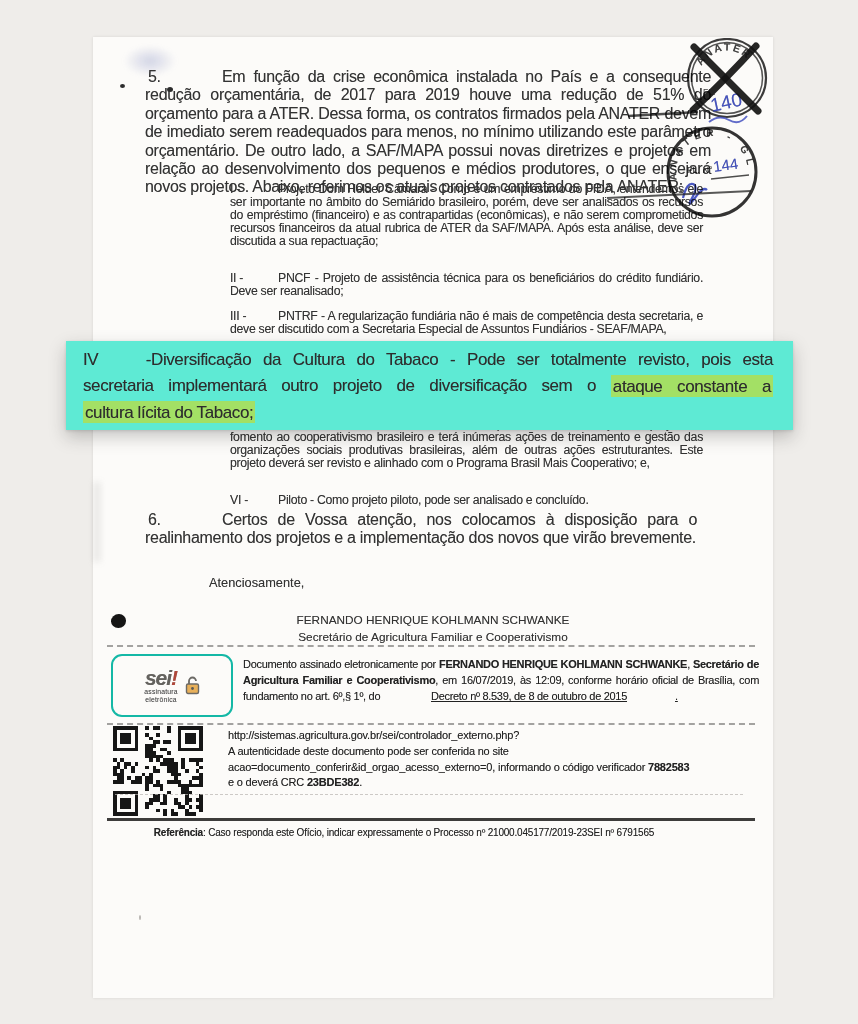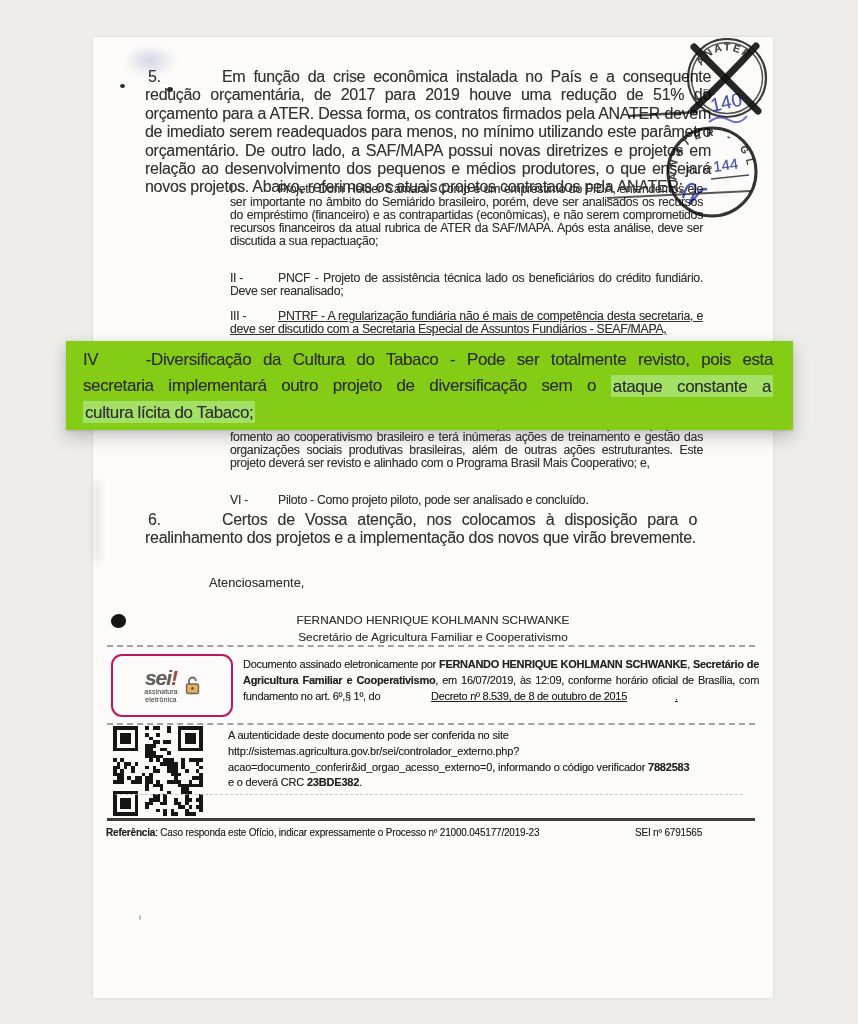--- a/index.html
+++ b/index.html
@@ -29,53 +29,53 @@
     border-radius:52% 46% 50% 48%;}
   
   .para{position:absolute;left:52px;width:566px;text-align:justify;
     font-size:16px;line-height:18.4px;letter-spacing:-.3px;}
   .para .pnum{display:inline-block;width:77px;padding-left:3px;box-sizing:border-box;}
   #para5{top:31px;}
   #para6{top:474px;width:552px;}
   .item{position:absolute;left:137px;width:473px;text-align:justify;
     font-size:12.3px;line-height:13px;letter-spacing:-.3px;}
   .item .ilabel{display:inline-block;width:48px;}
-  #item-1{top:146px;} #item-2{top:235px;} #item-3{top:273px;text-decoration:underline;}
+  #item-1{top:146px;} #item-2{top:235px;} #item-3{top:273px;}
   #item-5{top:381px;} #item-6{top:457px;}
   .closing{position:absolute;left:116px;top:538px;font-size:12.8px;}
   .sig{position:absolute;left:0;right:0;top:575px;text-align:center;
     font-size:11.8px;line-height:17px;color:#333;}
   
   .dash{position:absolute;left:14px;width:648px;border-top:2px dashed #8d8c8a;opacity:.8;}
   #dash1{top:608px;} #dash2{top:686px;}
   #dash3{top:757px;left:22px;width:628px;border-top:1.5px dashed #b8b5b1;opacity:.7;}
   .darkline{position:absolute;left:14px;top:781px;width:648px;height:3px;background:#3d3c3b;}
   
   .seibox{position:absolute;left:18px;top:617px;width:122px;height:63px;box-sizing:border-box;
-    border:2px solid #be185d;border-radius:11px;
+    border:2px solid #14b8a6;border-radius:11px;
     display:flex;align-items:center;justify-content:center;gap:7px;}
   .seilogo{text-align:center;line-height:8px;}
   .seilogo .word{font-size:21px;font-weight:bold;font-style:italic;color:#64625e;
     letter-spacing:-1px;line-height:20px;}
   .seilogo .word em{font-style:italic;color:#b0473a;}
   .seilogo .sub{font-size:6.8px;color:#555;letter-spacing:.2px;}
   .seitext{position:absolute;left:150px;top:619px;width:516px;text-align:justify;
     font-size:11px;line-height:16px;letter-spacing:-.3px;color:#222;}
   .b{font-weight:bold;}
   .decree{text-decoration:underline;padding-left:48px;}
   
   .qr{position:absolute;left:20px;top:689px;width:90px;height:90px;}
   .vtext{position:absolute;left:135px;top:691px;width:530px;font-size:11px;
     line-height:15.8px;letter-spacing:-.2px;color:#222;}
   
   .footer{position:absolute;left:13px;top:790px;width:596px;font-size:10px;color:#222;
-    display:flex;justify-content:space-between;letter-spacing:-.2px;}
+    display:flex;justify-content:center;letter-spacing:-.2px;}
   
   .callout{position:absolute;left:-27px;top:304px;width:727px;box-sizing:border-box;
-    background:#84cc16;padding:6px 20px 5px 17px;z-index:6;
+    background:#5eead4;padding:6px 20px 5px 17px;z-index:6;
     box-shadow:0 7px 16px rgba(40,40,40,.25),0 1px 3px rgba(0,0,0,.12);
     font-size:17px;line-height:26px;letter-spacing:-.4px;color:#2d2d2d;}
   .callout .cl{text-align:justify;text-align-last:justify;}
   .callout .cl.last{text-align:left;text-align-last:left;}
   .callout .clabel{display:inline-block;width:68px;}
   mark{background:var(--hl,#a3e065);color:inherit;padding:1.5px 2px;}
   
   .stamp{position:absolute;mix-blend-mode:multiply;z-index:3;}
   #stamp1{left:522px;top:1px;}
   #stamp2{left:512px;top:85px;}
@@ -87,21 +87,21 @@
 
   <div class="smudge"></div>
   <div class="edgestreak"></div>
   <span class="speck s1"></span>
   <span class="speck s2"></span>
   <span class="speck s3"></span>
 
   <div class="para" id="para5"><span class="pnum">5.</span><span>Em função da crise econômica instalada no País e a consequente redução orçamentária, de 2017 para 2019 houve uma redução de 51% do orçamento para a ATER. Dessa forma, os contratos firmados pela ANATER devem de imediato serem readequados para menos, no mínimo utilizando este parâmetro orçamentário. De outro lado, a SAF/MAPA possui novas diretrizes e projetos em relação ao desenvolvimento dos pequenos e médios produtores, o que ensejará novos projetos. Abaixo, referimos os atuais projetos contratados pela ANATER:</span></div>
 
   <div class="item" id="item-1"><span class="ilabel">I -</span><span>Projeto Dom Helder Câmara - Como é um empréstimo do FIDA, entendemos ele ser importante no âmbito do Semiárido brasileiro, porém, deve ser analisados os recursos do empréstimo (financeiro) e as contrapartidas (econômicas), e não serem comprometidos recursos financeiros da atual rubrica de ATER da SAF/MAPA. Após esta análise, deve ser discutida a sua repactuação;</span></div>
-  <div class="item" id="item-2"><span class="ilabel">II -</span><span>PNCF - Projeto de assistência técnica lado os beneficiários do crédito fundiário. Deve ser reanalisado;</span></div>
+  <div class="item" id="item-2"><span class="ilabel">II -</span><span>PNCF - Projeto de assistência técnica para os beneficiários do crédito fundiário. Deve ser reanalisado;</span></div>
   <div class="item" id="item-3"><span class="ilabel">III -</span><span>PNTRF - A regularização fundiária não é mais de competência desta secretaria, e deve ser discutido com a Secretaria Especial de Assuntos Fundiários - SEAF/MAPA,</span></div>
   <div class="item" id="item-5"><span class="ilabel">V -</span><span>ATER Mais Gestão - deverá ser revisto, pois a secretaria lançou um projeto de fomento ao cooperativismo brasileiro e terá inúmeras ações de treinamento e gestão das organizações sociais produtivas brasileiras, além de outras ações estruturantes. Este projeto deverá ser revisto e alinhado com o Programa Brasil Mais Cooperativo; e,</span></div>
   <div class="item" id="item-6"><span class="ilabel">VI -</span><span>Piloto - Como projeto piloto, pode ser analisado e concluído.</span></div>
 
   <div class="para" id="para6"><span class="pnum">6.</span><span>Certos de Vossa atenção, nos colocamos à disposição para o realinhamento dos projetos e a implementação dos novos que virão brevemente.</span></div>
 
   <div class="closing">Atenciosamente,</div>
   <div class="dot"></div>
   <div class="sig">
     <div>FERNANDO HENRIQUE KOHLMANN SCHWANKE</div>
@@ -295,22 +295,22 @@
         <rect x="22" y="24" width="1" height="1"></rect>
         <path fill-rule="evenodd" d="M0 0h7v7h-7z M1 1v5h5v-5z"></path>
         <rect x="2" y="2" width="3" height="3"></rect>
         <path fill-rule="evenodd" d="M18 0h7v7h-7z M19 1v5h5v-5z"></path>
         <rect x="20" y="2" width="3" height="3"></rect>
         <path fill-rule="evenodd" d="M0 18h7v7h-7z M1 19v5h5v-5z"></path>
         <rect x="2" y="20" width="3" height="3"></rect>
       </svg>
   </div>
   <div class="vtext">
+    <div>http://sistemas.agricultura.gov.br/sei/controlador_externo.php?</div>
     <div>A autenticidade deste documento pode ser conferida no site</div>
-    <div>http://sistemas.agricultura.gov.br/sei/controlador_externo.php?</div>
     <div><span>acao=documento_conferir&amp;id_orgao_acesso_externo=0, informando o código verificador </span><span class="b">7882583</span></div>
     <div><span>e o deverá CRC </span><span class="b">23BDE382</span><span>.</span></div>
   </div>
 
   <div class="dash" id="dash3"></div>
   <div class="darkline"></div>
 
   <div class="footer">
     <div><span class="b">Referência</span><span>: Caso responda este Ofício, indicar expressamente o Processo nº 21000.045177/2019-23</span></div>
     <div>SEI nº 6791565</div>

